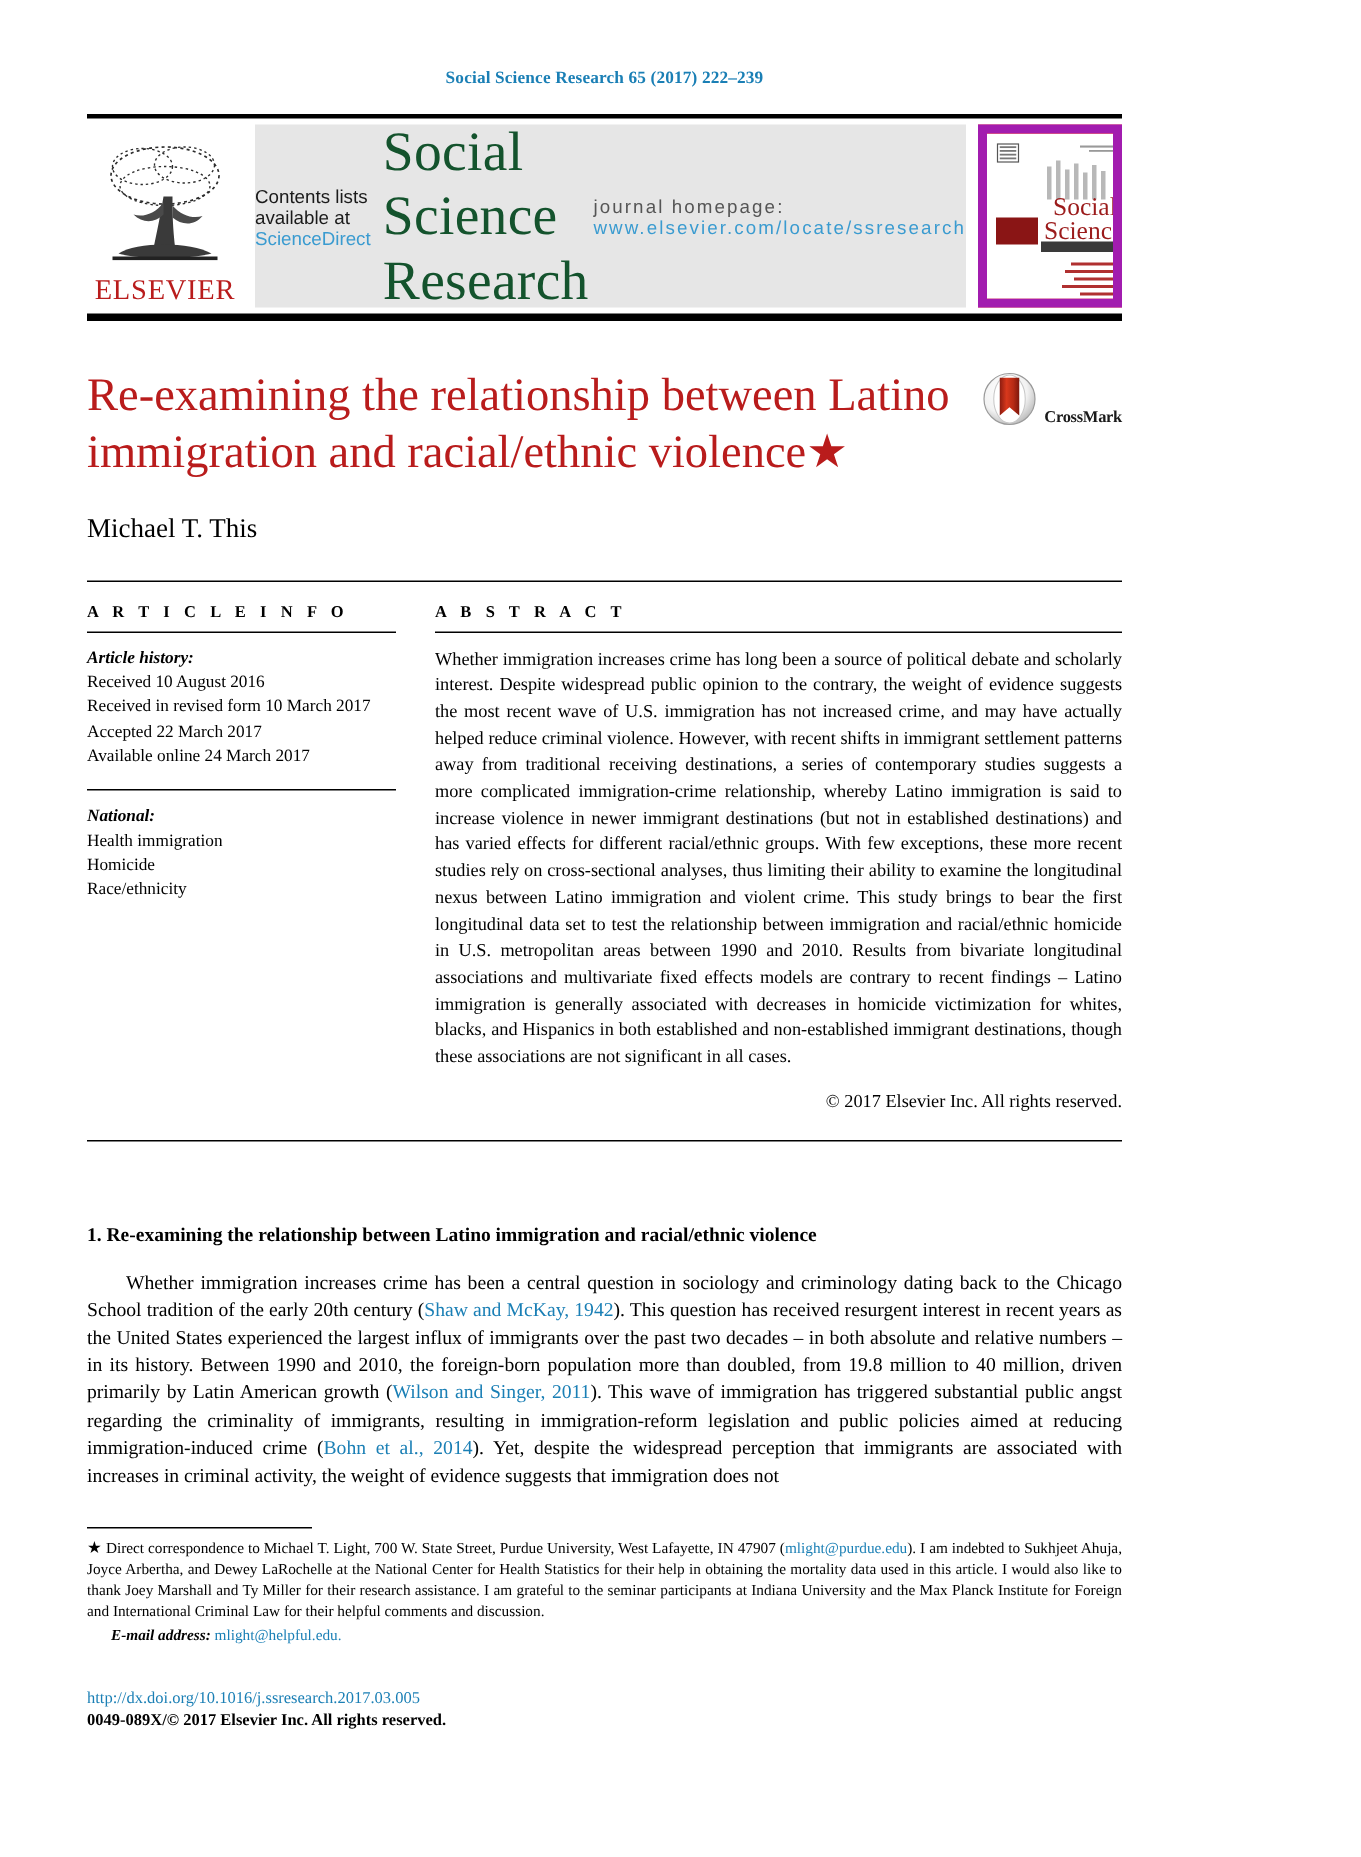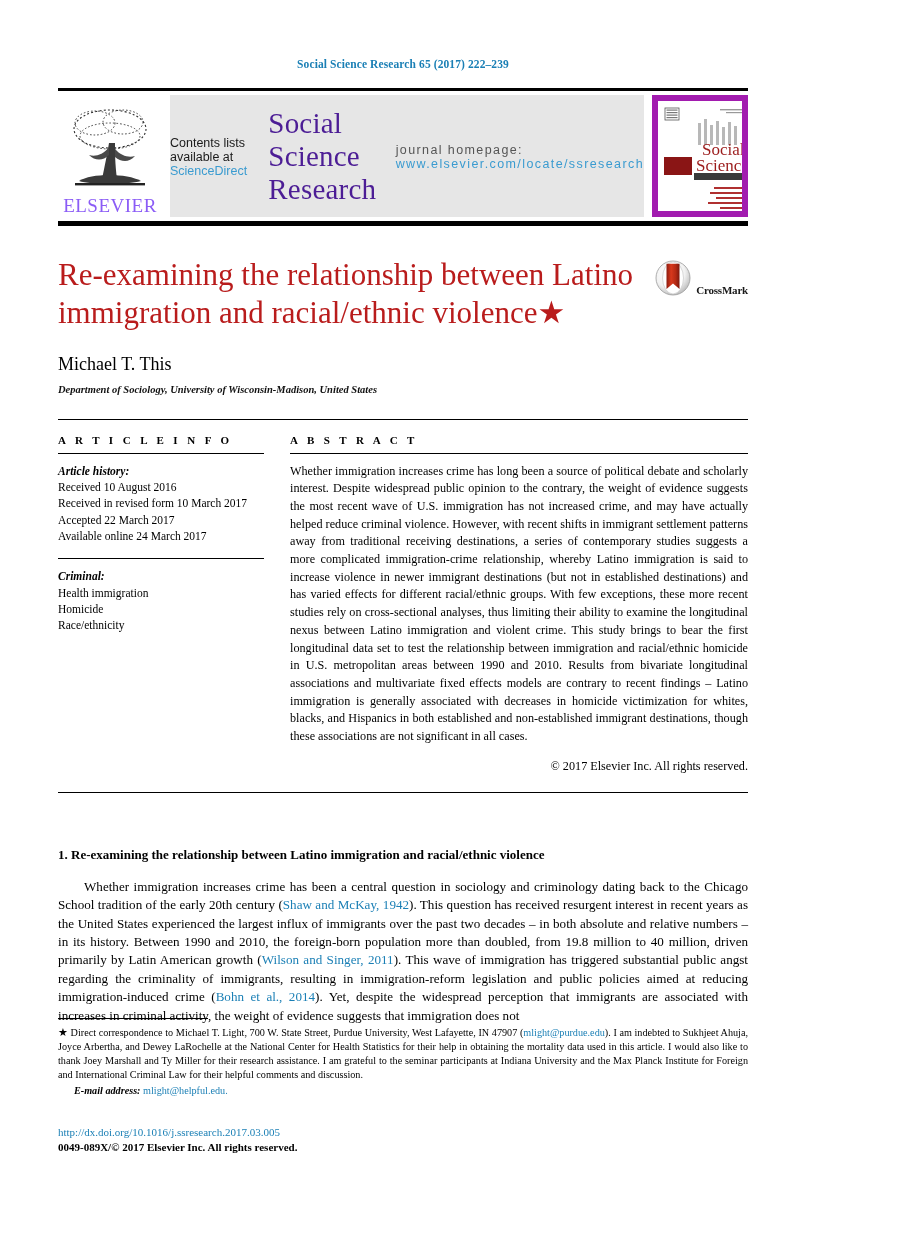--- a/index.html
+++ b/index.html
@@ -13,21 +13,21 @@
     font-family: "Liberation Serif", "DejaVu Serif", serif;
     color: #000000;
     position: relative;
     overflow: hidden;
   }
   .page {
     position: relative;
     width: 806px;
     height: 1238px;
     box-sizing: border-box;
-    padding: 12px 58px;
+    padding: 0 58px;
   }
 
   
   .running-head {
     text-align: center;
     color: #1a7fb5;
     font-weight: bold;
     font-size: 11.5px;
     letter-spacing: 0.1px;
     padding-top: 46px;
@@ -50,21 +50,21 @@
     flex: 0 0 104px;
     display: flex;
     flex-direction: column;
     align-items: center;
     justify-content: flex-end;
     padding-bottom: 2px;
   }
   .tree-svg { display:block; }
   .elsevier-word {
     font-family: "Liberation Serif", serif;
-    color: #8b5cf6;
+    color: #b91c1c;
     font-size: 19px;
     letter-spacing: 0.5px;
     line-height: 1;
     margin-top: 1px;
   }
   .masthead-center {
     flex: 1 1 auto;
     background: #e6e6e6;
     margin: 0 8px;
     display: flex;
@@ -77,22 +77,22 @@
   .contents-line {
     font-family: "Liberation Sans", sans-serif;
     font-size: 12.5px;
     color: #1a1a1a;
   }
   .contents-line .sd {
     color: #3a9bd0;
   }
   .journal-name {
     font-family: "Liberation Serif", serif;
-    font-size: 29px;
-    color: #4c1d95;
+    font-size: 37px;
+    color: #14532d;
     letter-spacing: 0.2px;
   }
   .homepage-line {
     font-family: "Liberation Sans", sans-serif;
     font-size: 12.5px;
     color: #555;
     letter-spacing: 1.4px;
   }
   .homepage-line .url {
     color: #3a9bd0;
@@ -367,38 +367,37 @@
           </linearGradient>
         </defs>
         <circle cx="18" cy="18" r="17" fill="url(#cmRing)" stroke="#9a9a9a" stroke-width="0.8"></circle>
         <ellipse cx="18" cy="18" rx="10.5" ry="16" fill="#ffffff" stroke="#c8c8c8" stroke-width="0.7"></ellipse>
         <path d="M11.5 3.8 L24.5 3.8 L24.5 29 L18 23.5 L11.5 29 Z" fill="url(#cmRibbon)"></path>
       </svg>
       <span class="crossmark-word">CrossMark</span>
     </div>
 
     <div class="author-name">Michael T. This</div>
-    <div class="affiliation">Department of Sociology, University of Wisconsin-Madison, United States</div>
   </div>
 
   <div class="info-rule"></div>
 
   <div class="info-abstract">
 
     <div class="col-info">
       <div class="sect-head">A R T I C L E   I N F O</div>
       <div class="head-rule"></div>
       <div class="hist-label">Article history:</div>
       <div class="hist-line">Received 10 August 2016</div>
       <div class="hist-line">Received in revised form 10 March 2017</div>
       <div class="hist-line">Accepted 22 March 2017</div>
       <div class="hist-line">Available online 24 March 2017</div>
 
       <div class="kw-rule"></div>
-      <div class="hist-label">Criminal:</div>
+      <div class="hist-label">National:</div>
       <div class="hist-line">Health immigration</div>
       <div class="hist-line">Homicide</div>
       <div class="hist-line">Race/ethnicity</div>
     </div>
 
     <div class="col-abstract">
       <div class="sect-head">A B S T R A C T</div>
       <div class="head-rule"></div>
       <p class="abstract-body">Whether immigration increases crime has long been a source of political debate and scholarly interest. Despite widespread public opinion to the contrary, the weight of evidence suggests the most recent wave of U.S. immigration has not increased crime, and may have actually helped reduce criminal violence. However, with recent shifts in immigrant settlement patterns away from traditional receiving destinations, a series of contemporary studies suggests a more complicated immigration-crime relationship, whereby Latino immigration is said to increase violence in newer immigrant destinations (but not in established destinations) and has varied effects for different racial/ethnic groups. With few exceptions, these more recent studies rely on cross-sectional analyses, thus limiting their ability to examine the longitudinal nexus between Latino immigration and violent crime. This study brings to bear the first longitudinal data set to test the relationship between immigration and racial/ethnic homicide in U.S. metropolitan areas between 1990 and 2010. Results from bivariate longitudinal associations and multivariate fixed effects models are contrary to recent findings – Latino immigration is generally associated with decreases in homicide victimization for whites, blacks, and Hispanics in both established and non-established immigrant destinations, though these associations are not significant in all cases.</p>
       <div class="copyright-line">© 2017 Elsevier Inc. All rights reserved.</div>

